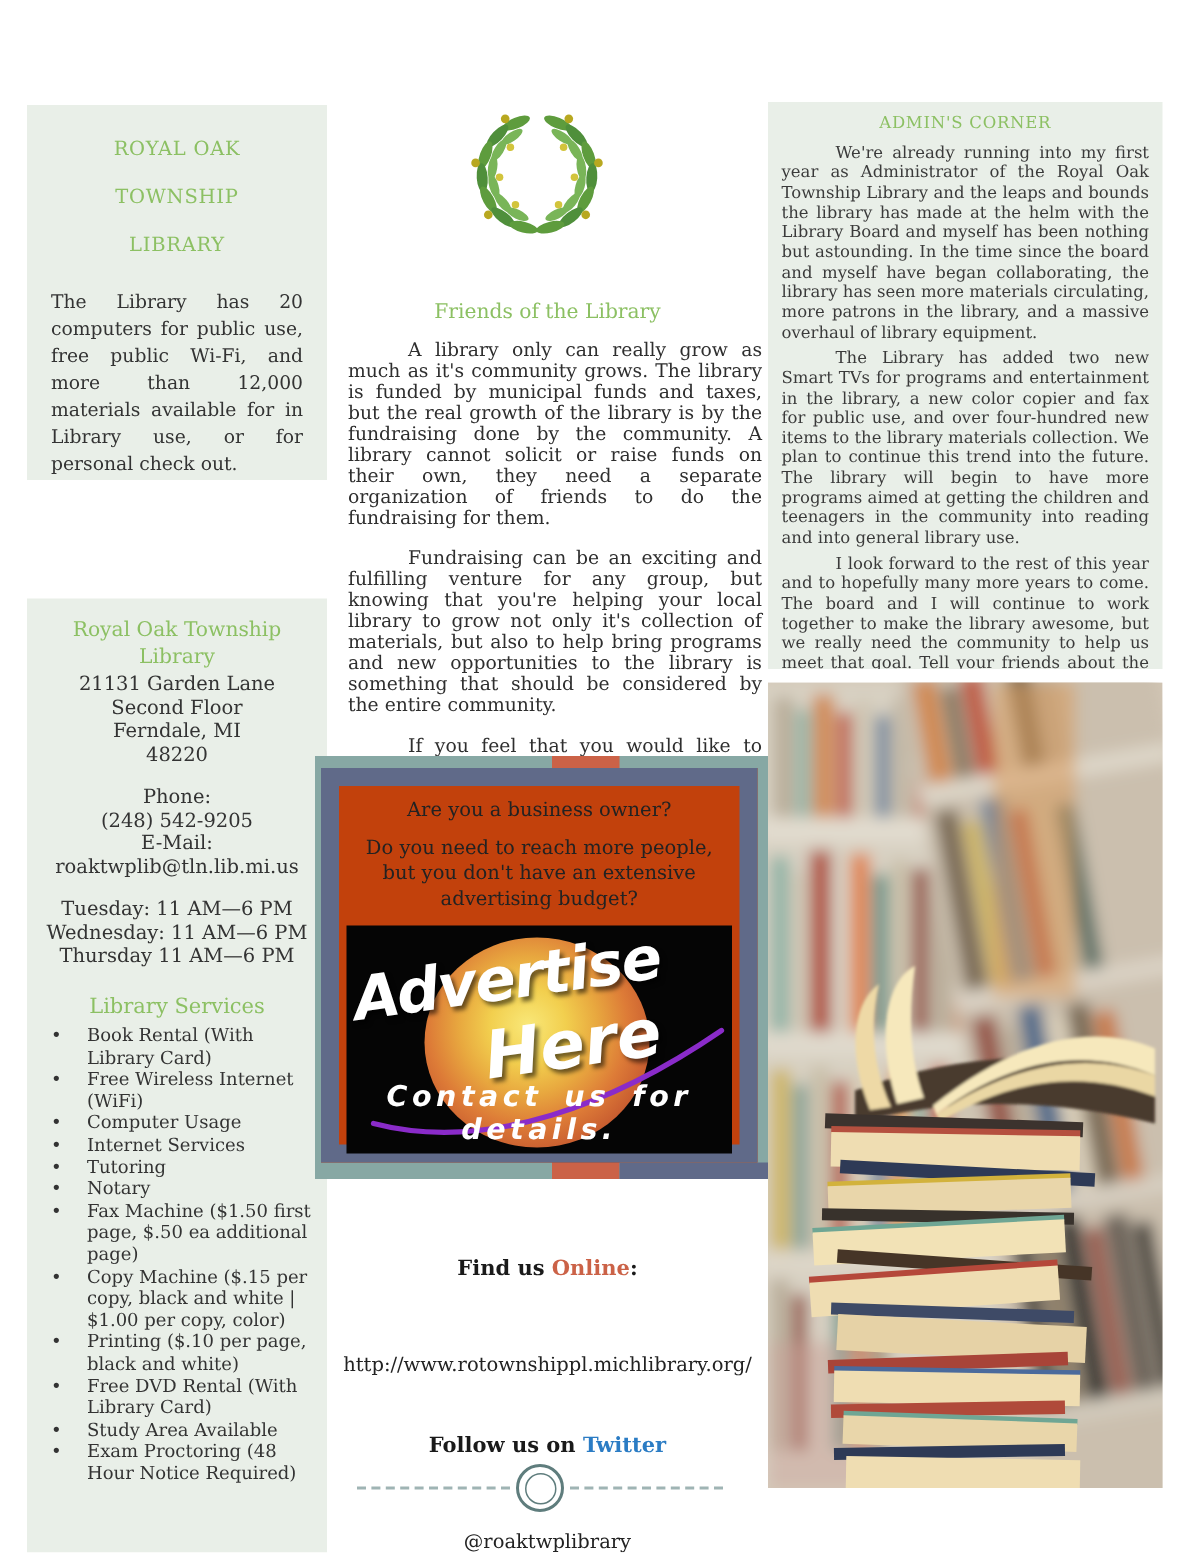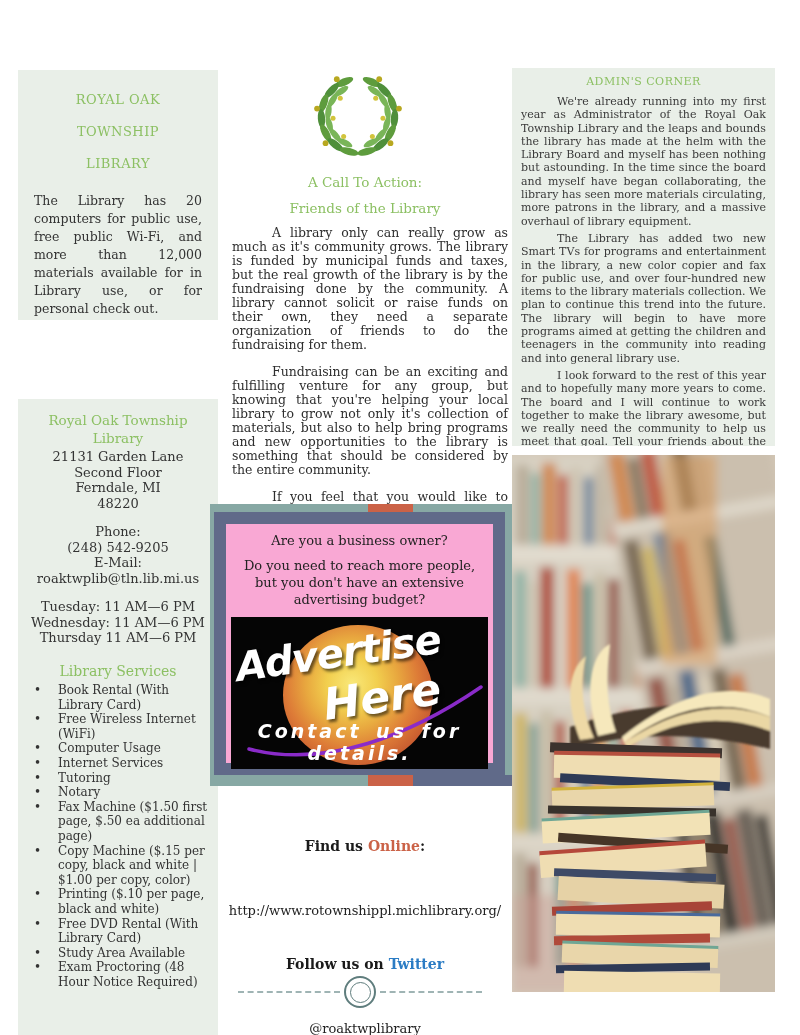--- a/index.html
+++ b/index.html
@@ -25,21 +25,21 @@
   .mid-head{position:absolute;left:222px;width:286px;text-align:center;font-size:13.5px;}
   #mid-head1{top:174px;}
   #mid-head2{top:200px;}
   #mid-paras{position:absolute;left:222px;top:226px;width:286px;}
   #mid-paras p{font-size:12.5px;line-height:14px;text-align:justify;text-indent:40px;margin:0 0 13px 10px;color:#2e2e2e;}
   
   #ad{position:absolute;left:210px;top:504px;width:302px;height:282px;}
   .ad-teal{position:absolute;left:0;top:0;right:0;bottom:0;background:#87a8a4;}
   .ad-orange{position:absolute;left:158px;top:0;width:45px;bottom:0;background:#cb6247;}
   .ad-slate-corner{position:absolute;right:0;bottom:0;width:99px;height:11px;background:#606a89;}
-  .ad-frame{position:absolute;left:4px;top:8px;right:7px;bottom:11px;border:12px solid #606a89;background:#f9a8d4;
+  .ad-frame{position:absolute;left:4px;top:8px;right:7px;bottom:11px;border:12px solid #606a89;background:#c2410c;
             box-sizing:border-box;text-align:center;}
   .ad-q{font-size:13px;line-height:17px;margin:8px 14px 0 14px;color:#222;}
   .ad-img{position:relative;width:257px;height:152px;margin:9px auto 0 auto;background:#050505;overflow:hidden;}
   .ad-circle{position:absolute;left:52px;top:8px;width:150px;height:140px;border-radius:50%;
      background:radial-gradient(circle at 46% 42%, #f9e879 0%, #f2cf4e 22%, #e8a83f 40%, #dd7b37 58%, #c3552e 78%, #9c3a25 100%);}
   .ad-swoosh{position:absolute;left:0;top:0;}
   .ad-word{position:absolute;color:#fff;font-family:"DejaVu Sans",sans-serif;font-style:italic;font-weight:bold;
      transform:rotate(-8deg);text-shadow:2px 3px 3px rgba(0,0,0,.55);line-height:1;}
   .ad-word1{left:4px;top:16px;font-size:40px;letter-spacing:-1px;}
   .ad-word2{left:92px;top:58px;font-size:44px;}
@@ -135,21 +135,20 @@
         <circle cx="88.7" cy="78.3" r="3" fill="#b8a820"></circle>
         <circle cx="73.4" cy="31.6" r="2.6" fill="#d2c43c"></circle>
         <circle cx="80.9" cy="52.3" r="2.6" fill="#d2c43c"></circle>
         <circle cx="69.9" cy="71.3" r="2.6" fill="#d2c43c"></circle>
       </g>
     </defs>
     <use href="#branchR"></use>
     <use href="#branchR" transform="translate(110,0) scale(-1,1)"></use>
   </svg>
 
-  <div class="mid-head green" id="mid-head1">A Call To Action:</div>
   <div class="mid-head green" id="mid-head2">Friends of the Library</div>
 
   <div id="mid-paras">
     <p>A library only can really grow as much as it's community grows. The library is funded by municipal funds and taxes, but the real growth of the library is by the fundraising done by the community. A library cannot solicit or raise funds on their own, they need a separate organization of friends to do the fundraising for them.</p>
     <p>Fundraising can be an exciting and fulfilling venture for any group, but knowing that you're helping your local library to grow not only it's collection of materials, but also to help bring programs and new opportunities to the library is something that should be considered by the entire community.</p>
     <p>If you feel that you would like to help form this organization or just want to help please feel free to contact the library director.</p>
   </div>
 
   <div id="ad">
     <div class="ad-teal"></div>

